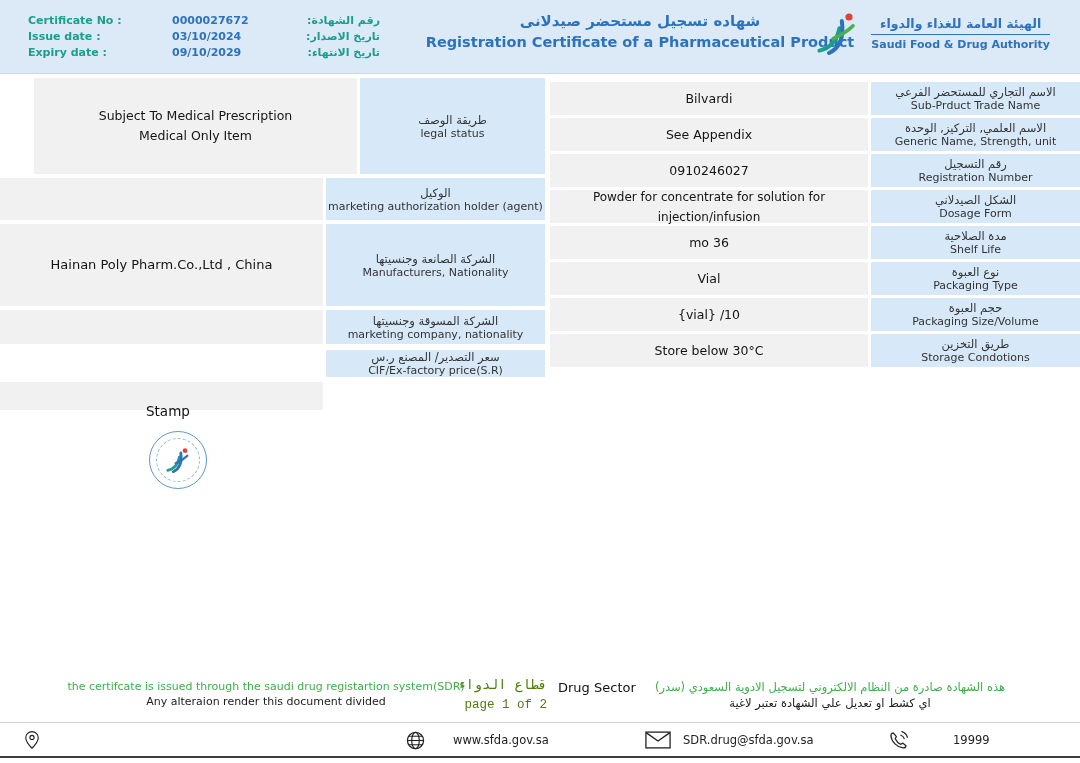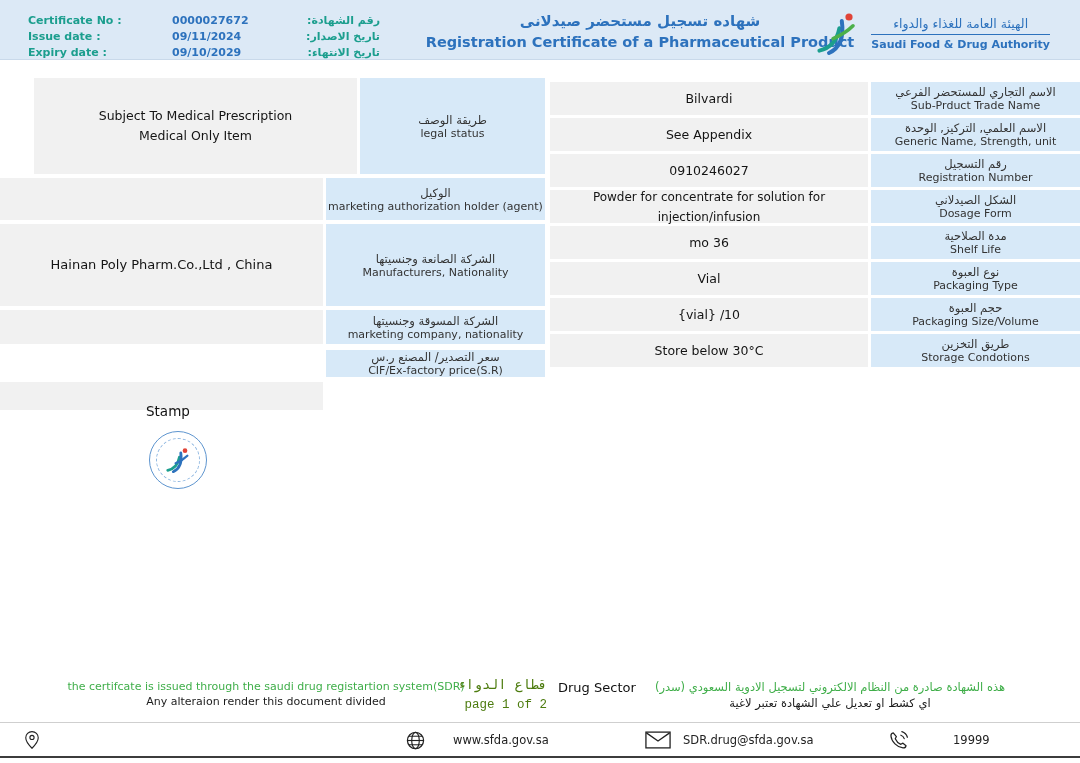--- a/index.html
+++ b/index.html
@@ -1,32 +1,32 @@
 <!DOCTYPE html>
 <html><head>
 <meta charset="utf-8">
 <style>
   * { box-sizing: border-box; margin: 0; padding: 0; }
   html,body { background:#ffffff; }
   body { font-family: "DejaVu Sans", "Liberation Sans", sans-serif; }
   .page { position:relative; width:1080px; height:763px; background:#ffffff; overflow:hidden; }
 
   
-  .header { position:absolute; left:0; top:0; width:1080px; height:60px; background:#dce9f6; border-bottom:1px solid #c9d9ea; }
+  .header { position:absolute; left:0; top:0; width:1080px; height:74px; background:#dce9f6; border-bottom:1px solid #c9d9ea; }
   .meta { position:absolute; left:28px; top:13px; font-size:11px; line-height:16px; }
   .meta-row { display:flex; }
   .meta-label-en { width:144px; color:#1b9e8e; font-weight:bold; }
   .meta-value { width:113px; color:#2d72bd; font-weight:bold; }
   .meta-label-ar { width:95px; color:#1b9e8e; font-weight:bold; direction:rtl; text-align:right; }
   .title-block { position:absolute; left:420px; top:12px; width:440px; text-align:center; color:#2d72bd; }
   .title-ar { font-size:15px; font-weight:bold; direction:rtl; margin-bottom:4px; }
   .title-en { font-size:14.5px; font-weight:bold; }
   .logo { position:absolute; right:30px; top:9px; display:flex; align-items:center; gap:9px; }
   .logo-text { text-align:center; color:#2d72bd; }
-  .logo-ar { font-size:12.5px; font-weight:normal; direction:rtl; padding-bottom:3px; border-bottom:1px solid #2d72bd; }
+  .logo-ar { font-size:12.5px; font-weight:bold; direction:rtl; padding-bottom:3px; border-bottom:1px solid #2d72bd; }
   .logo-en { font-size:11px; font-weight:bold; padding-top:3px; white-space:nowrap; }
 
   
   .cert-table { position:absolute; }
   .table-left { left:0; top:78px; width:545px; }
   .table-right { left:550px; top:82px; width:628px; }
   .t-row { display:flex; }
   .table-left .t-row { margin-bottom:4px; }
   .table-right .t-row { margin-bottom:3px; height:33px; }
   .cell-val { background:#f1f1f1; display:flex; flex-direction:column; align-items:center; justify-content:center; font-size:12.5px; color:#141414; text-align:center; line-height:20px; }
@@ -74,21 +74,21 @@
 
   <div class="header">
     <div class="meta">
       <div class="meta-row">
         <span class="meta-label-en">Certificate No :</span>
         <span class="meta-value">0000027672</span>
         <span class="meta-label-ar">رقم الشهادة:</span>
       </div>
       <div class="meta-row">
         <span class="meta-label-en">Issue date :</span>
-        <span class="meta-value">09/11/2024</span>
+        <span class="meta-value">03/10/2024</span>
         <span class="meta-label-ar">تاريخ الاصدار:</span>
       </div>
       <div class="meta-row">
         <span class="meta-label-en">Expiry date :</span>
         <span class="meta-value">09/10/2029</span>
         <span class="meta-label-ar">تاريخ الانتهاء:</span>
       </div>
     </div>
 
     <div class="title-block">

